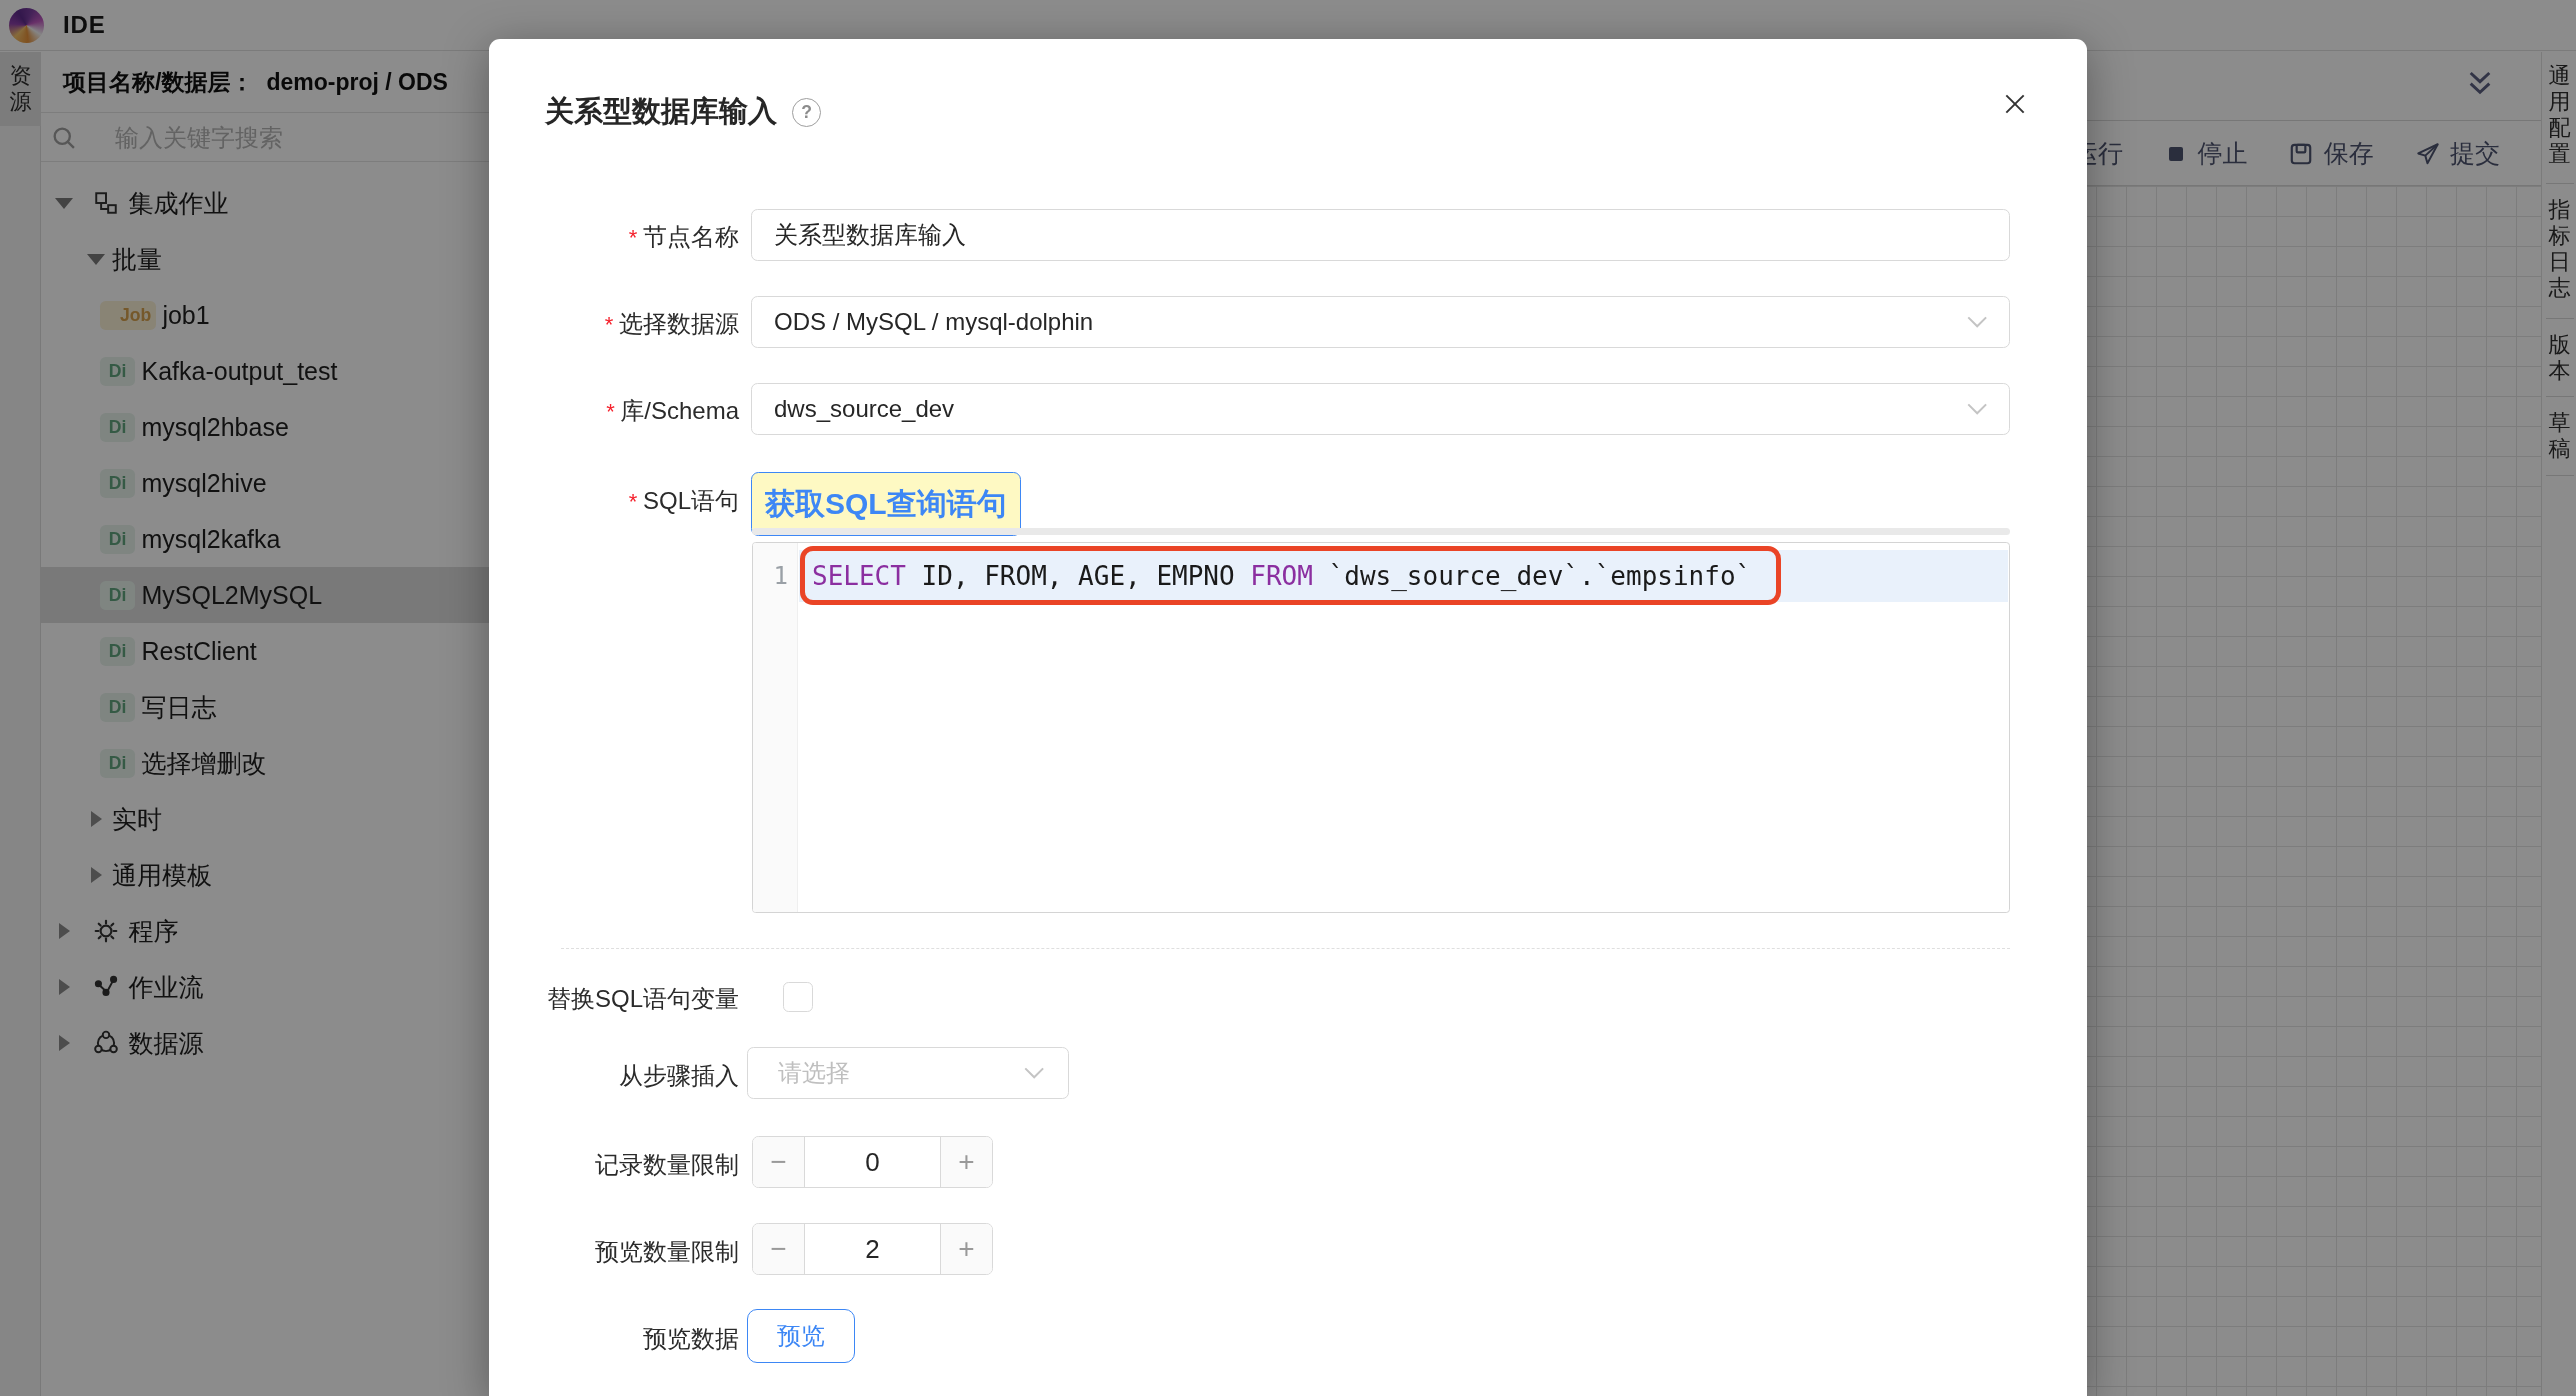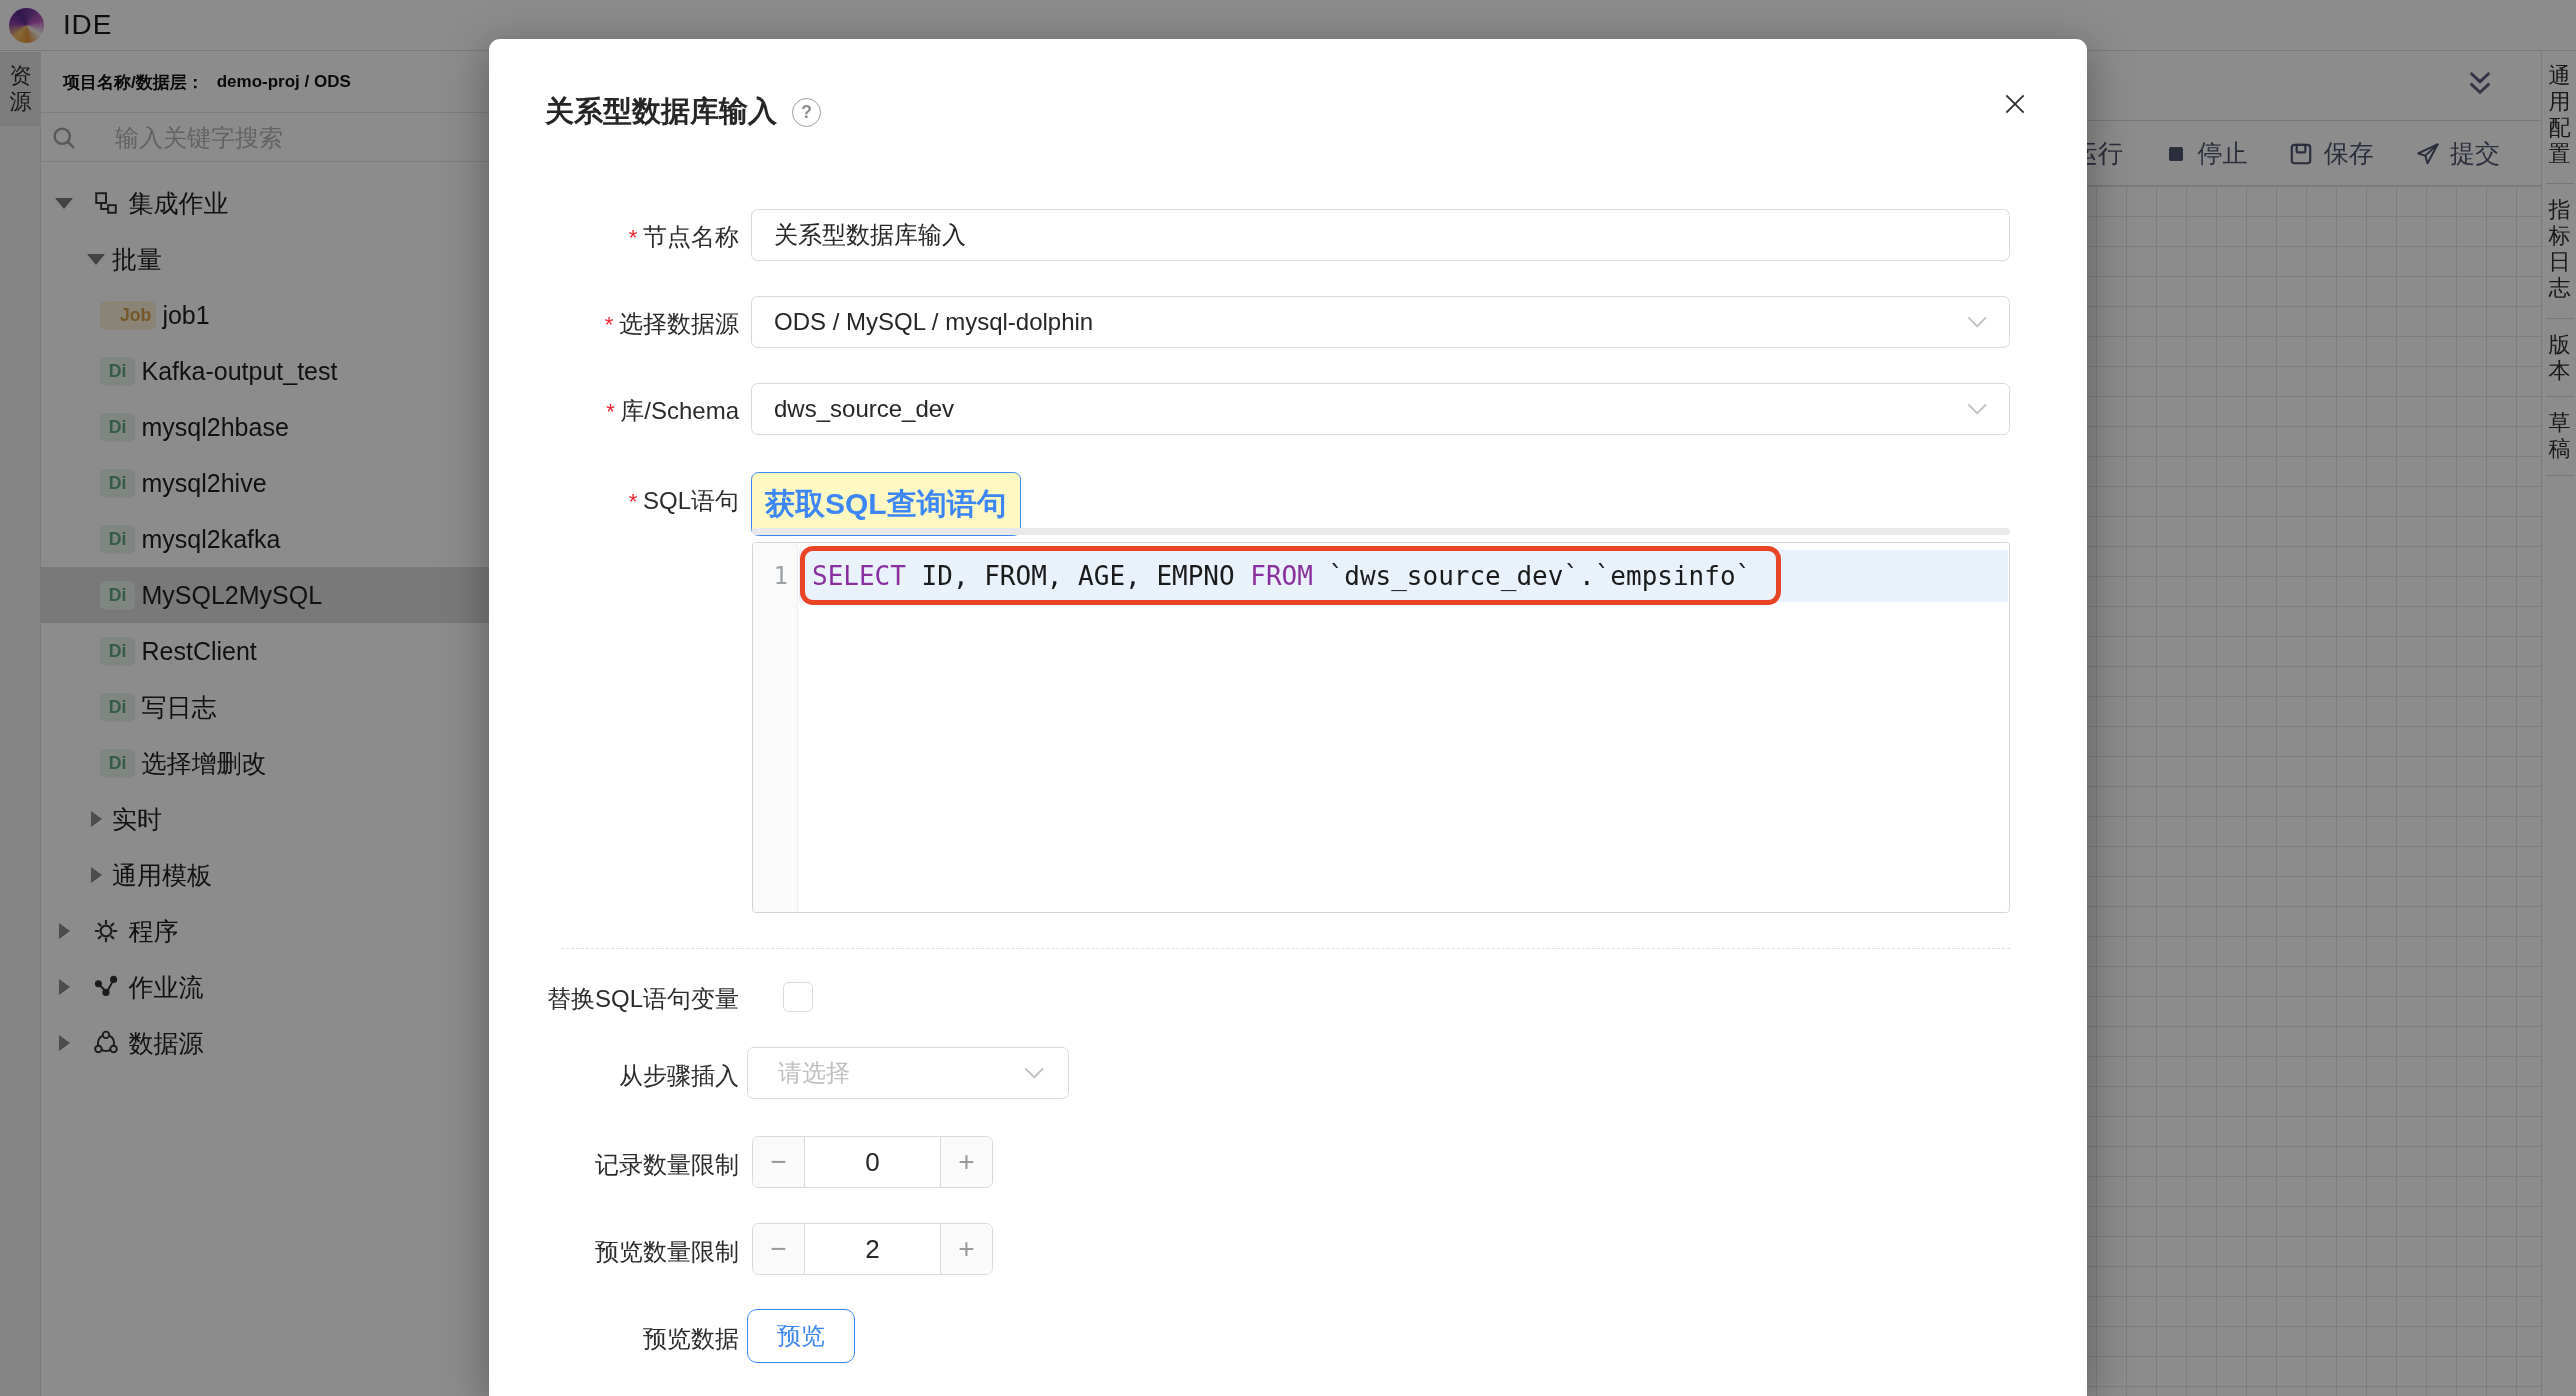--- a/index.html
+++ b/index.html
@@ -5,29 +5,29 @@
   * { margin:0; padding:0; box-sizing:border-box; }
   html,body { width:2576px; height:1397px; overflow:hidden; }
   body { font-family:"Liberation Sans","DejaVu Sans",sans-serif; color:#262626; background:#fff; position:relative; }
 
   
   #app { position:absolute; inset:0; background:#fff; }
 
   #topbar { position:absolute; left:0; top:0; width:2576px; height:51px; background:#fff; border-bottom:0.9px solid #e0e0e0; display:flex; align-items:center; }
   #logo { width:35px; height:35px; border-radius:50%; margin-left:9.3px;
           background:conic-gradient(from 20deg, #7b3fa0, #c05ac0, #f2f2f2, #e8923a, #f5c26b, #8b3fa8, #5d2b8a, #7b3fa0); }
-  #app-title { font-size:28px; font-weight:normal; color:#1a1a1a; margin-left:18.6px; letter-spacing:0.9px; }
+  #app-title { font-size:24px; font-weight:bold; color:#1a1a1a; margin-left:18.6px; letter-spacing:0.9px; }
 
   #left-strip { position:absolute; left:0; top:52px; width:41px; bottom:0; background:#f5f5f5; border-right:0.9px solid #ddd; }
   .strip-tab { position:absolute; left:0; top:0; width:41px; height:74px; background:#e2e2e2; display:flex; align-items:center; justify-content:center; }
   .vtext { width:24px; font-size:22px; line-height:26px; word-break:break-all; text-align:center; color:#2f2f2f; }
 
   #sidebar { position:absolute; left:41px; top:52px; width:465px; bottom:0; background:#fff; border-right:0.9px solid #dcdcdc; }
   #project-row { position:absolute; left:0; top:0; right:0; height:61px; border-bottom:0.9px solid #e4e4e4; display:flex; align-items:center; padding-left:22px; }
-  #project-row span { font-size:17px; font-weight:bold; color:#111; white-space:nowrap; }
+  #project-row span { font-size:23px; font-weight:bold; color:#111; white-space:nowrap; }
   #search-row { position:absolute; left:0; top:62px; right:0; height:48px; border-bottom:0.9px solid #e4e4e4; display:flex; align-items:center; padding-left:9.3px;justify-content:space-between; }
   #search-row svg { flex:0 0 auto; }
   #search-input { border:none; outline:none; background:transparent; font-size:24px; margin-left:11px; width:390px; color:#262626; font-family:inherit; }
   #search-input::placeholder { color:#b5b5b5; }
 
   #tree { position:absolute; left:0; top:123px; right:0; bottom:0; }
   .trow { height:56px; display:flex; align-items:center; font-size:25px; color:#1f1f1f; cursor:pointer; white-space:nowrap; }
   .trow.selected { background:#dcdcdc; }
   .lvl1 { padding-left:15px; }
   .lvl2 { padding-left:47px; }

